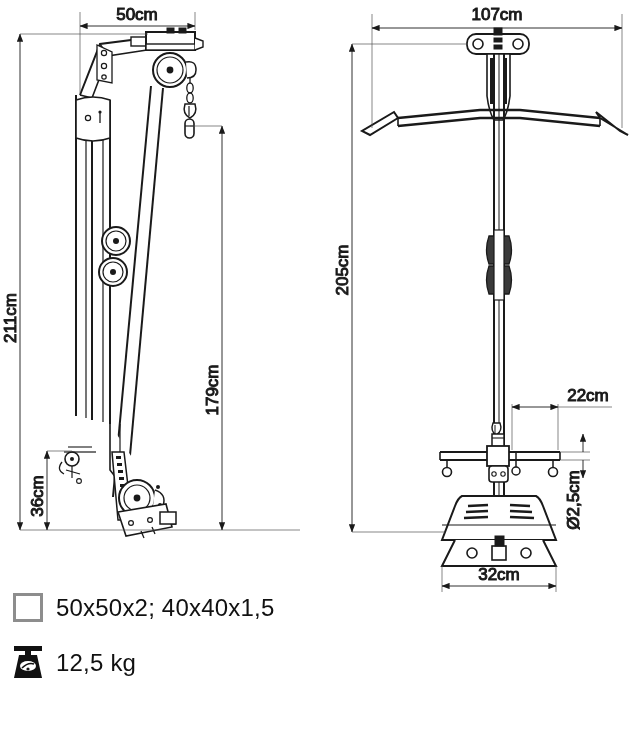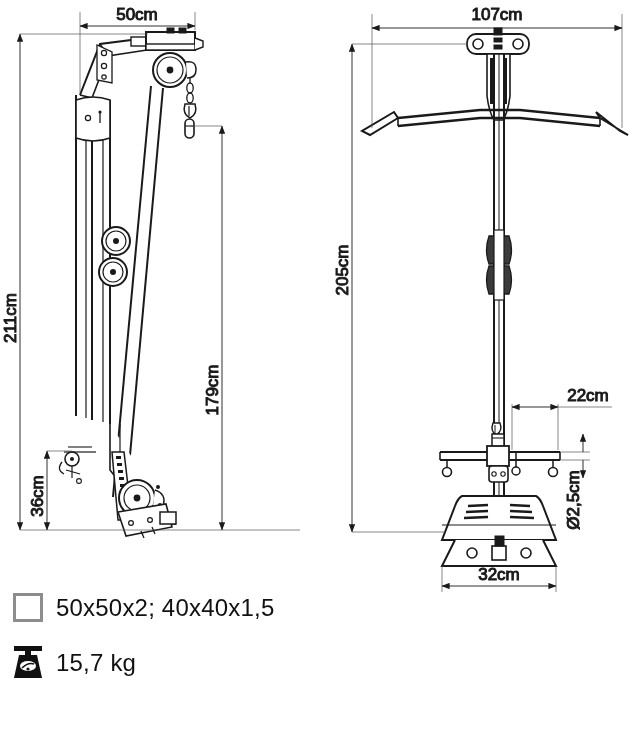--- a/index.html
+++ b/index.html
@@ -276,18 +276,18 @@
       <div class="legend-icon">
         <svg width="34" height="36" viewBox="0 0 34 36">
           <rect x="3" y="1" width="28" height="5" fill="#111"></rect>
           <rect x="14" y="6" width="6" height="4" fill="#111"></rect>
           <path d="M8,10 L26,10 L31,33 L3,33 z" fill="#111"></path>
           <ellipse cx="17" cy="21" rx="8" ry="5" fill="#fff"></ellipse>
           <path d="M11,23 q6,-6 12,-4" stroke="#111" stroke-width="1.6" fill="none"></path>
           <circle cx="17" cy="24" r="1.6" fill="#111"></circle>
         </svg>
       </div>
-      <div class="legend-label">15,7 kg</div>
+      <div class="legend-label">12,5 kg</div>
     </div>
 
 
   </div>
 </div>
 
 </body></html>

